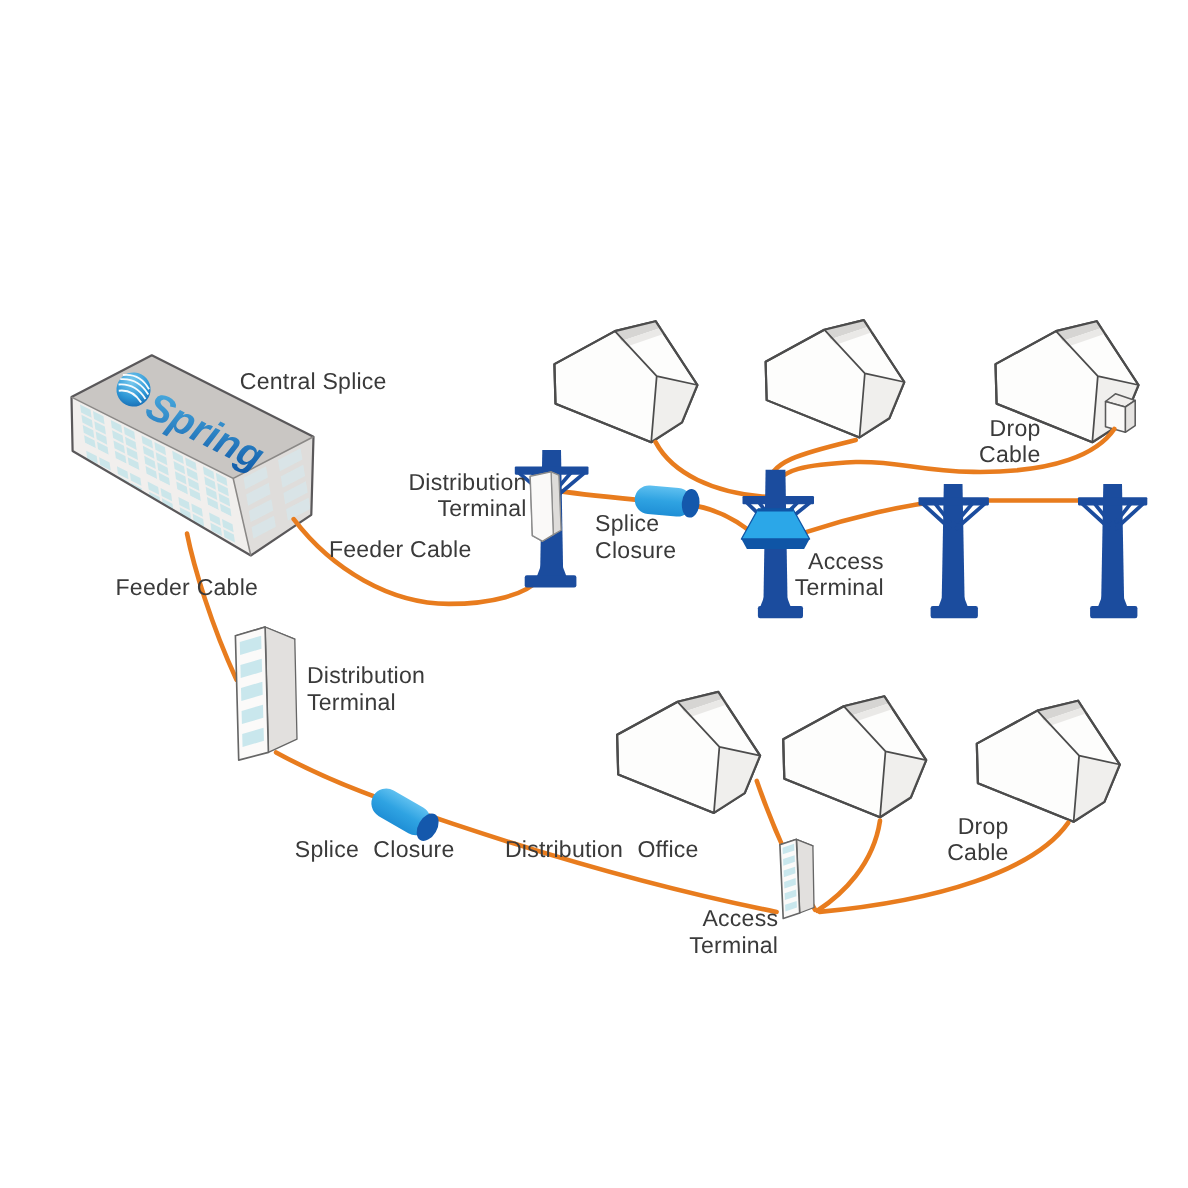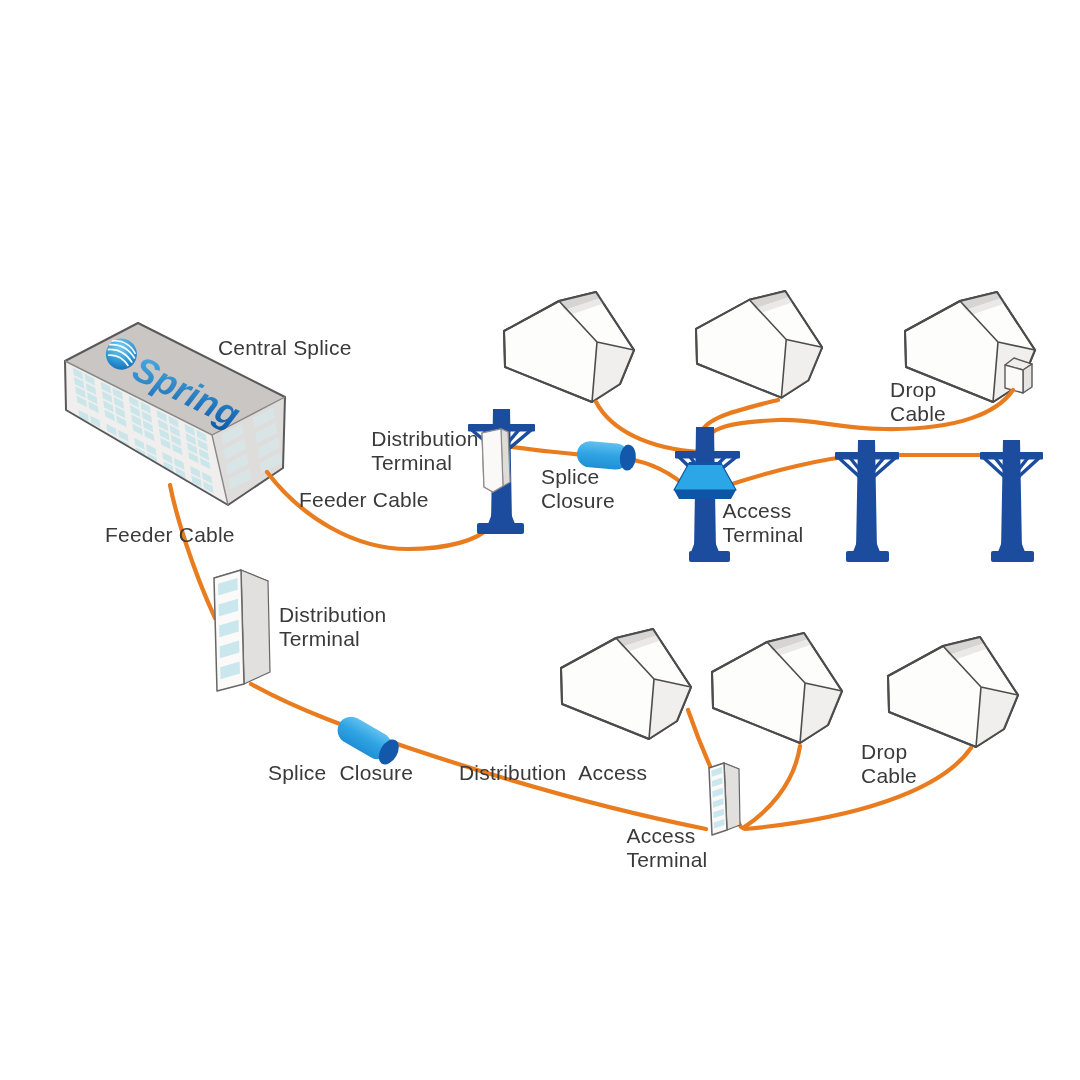--- a/index.html
+++ b/index.html
@@ -1,21 +1,21 @@
 <!DOCTYPE html>
 <html style="--cable: #E87C1E; --pole: #1B4C9E; --splice-light: #5FC0F0; --splice-dark: #1F8FD6; --splice-cap: #1458AC; --funnel: #2BA7E8; --funnel-rim: #0F55A6; --text: #3A3A3A; --logo-light: #4FB3E4; --logo-dark: #0C55A5;"><head>
 <meta charset="utf-8">
 <style>
   html,body{margin:0;padding:0;background:#ffffff;}
   .stage{position:relative;width:1080px;height:1080px;background:#ffffff;overflow:hidden;
          font-family:"Liberation Sans","DejaVu Sans",sans-serif;}
   .stage svg{position:absolute;left:0;top:0;}
   .label{position:absolute;font-size:21px;line-height:24px;color:var(--text,#3A3A3A);
          white-space:pre-line;letter-spacing:0.2px;}
-  .label.c{transform:translateX(-50%);text-align:left;}
+  .label.c{transform:translateX(-50%);text-align:right;}
   .label.ws{word-spacing:7px;}
   .cable{stroke:var(--cable,#E87C1E);stroke-width:4.2;fill:none;stroke-linecap:round;}
   .pole-part{fill:var(--pole,#1B4C9E);}
   .brace{stroke:var(--pole,#1B4C9E);stroke-width:3.4;fill:none;stroke-linecap:square;}
   .houseline{stroke:#4C4C4C;stroke-width:1.6;fill:none;}
   .slat{fill:#C9E7ED;}
   .win{fill:#CBE6EA;}
   .cab-front{fill:#FBFAF9;stroke:#666;stroke-width:1.5;stroke-linejoin:round;}
   .cab-side{fill:#E2E0DE;stroke:#666;stroke-width:1.2;stroke-linejoin:round;}
   .cab-top{fill:#EEECEA;stroke:#666;stroke-width:1.2;stroke-linejoin:round;}
@@ -293,19 +293,19 @@
 Terminal</div>
 <div class="label" style="left:541px;top:465px;">Splice
 Closure</div>
 <div class="label c" style="left:763px;top:499px;">Access
 Terminal</div>
 <div class="label c" style="left:918px;top:378px;">Drop
 Cable</div>
 <div class="label" style="left:279px;top:603px;">Distribution
 Terminal</div>
 <div class="label ws" style="left:268px;top:761px;">Splice Closure</div>
-<div class="label ws" style="left:459px;top:761px;">Distribution Access</div>
+<div class="label ws" style="left:459px;top:761px;">Distribution Office</div>
 <div class="label c" style="left:889px;top:740px;">Drop
 Cable</div>
 <div class="label c" style="left:667px;top:824px;">Access
 Terminal</div>
 
 </div>
 
 </body></html>

